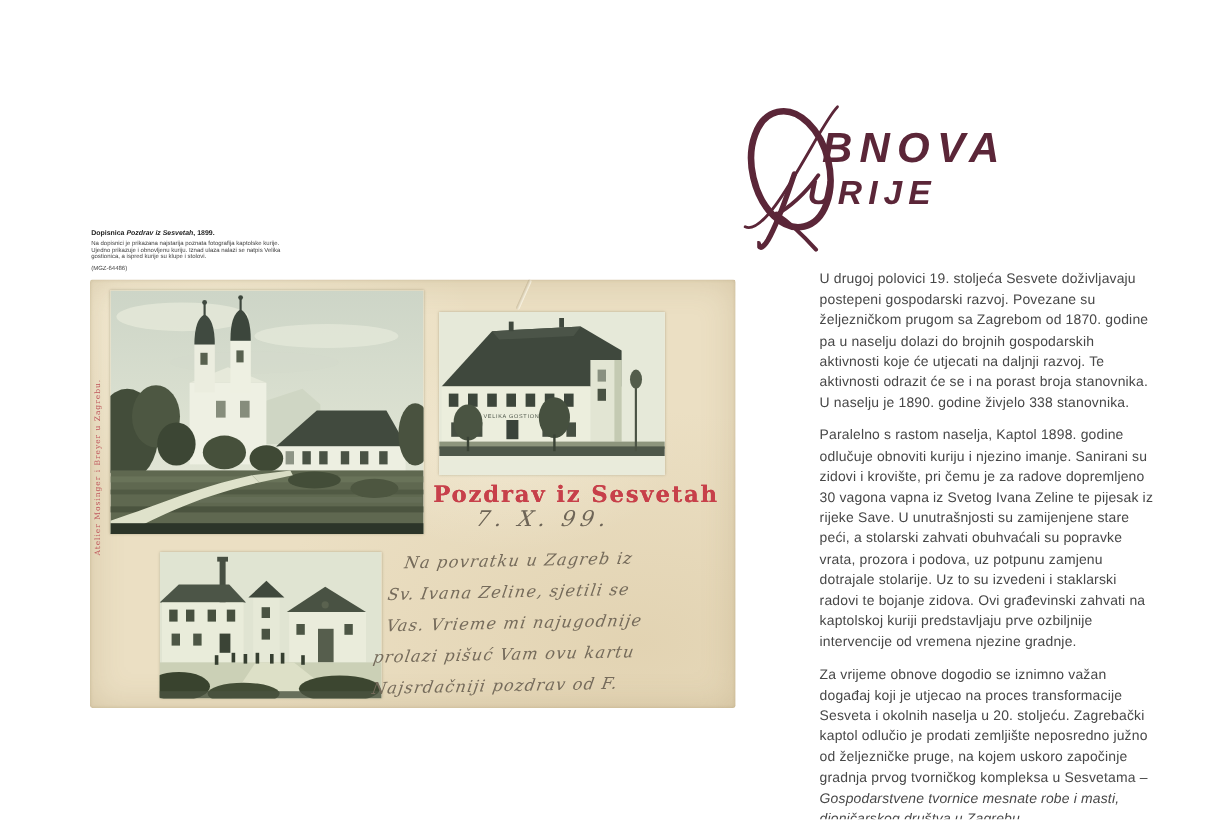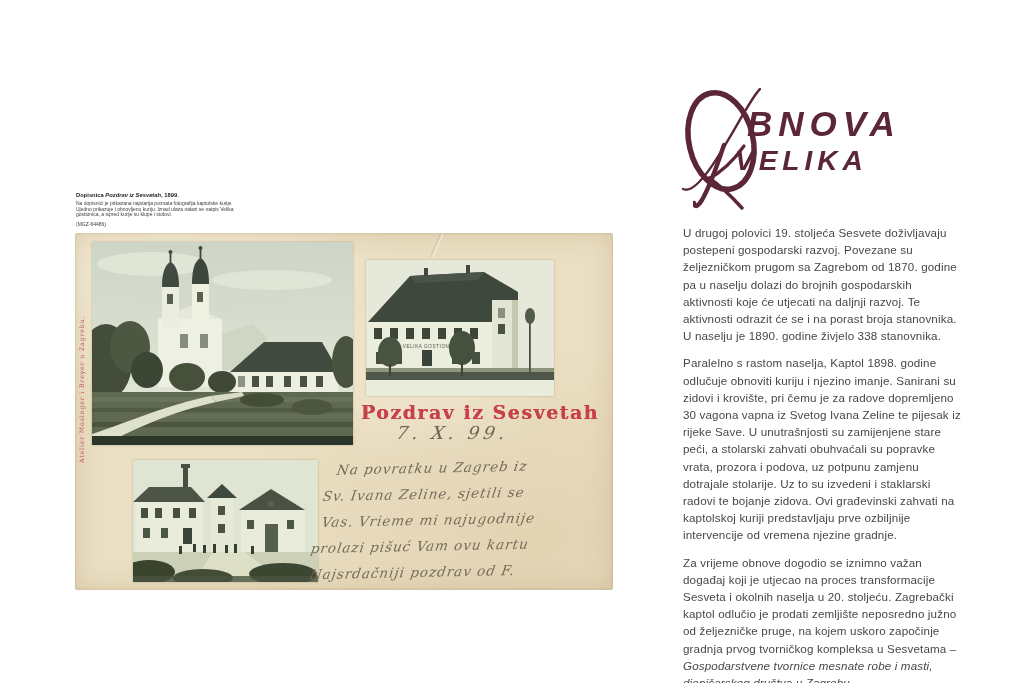--- a/index.html
+++ b/index.html
@@ -43,21 +43,21 @@
   .publisher{position:absolute;left:3px;top:230px;width:182px;height:9px;
              transform:rotate(-90deg);transform-origin:left top;
              font-family:"DejaVu Serif",serif;font-size:6.3px;letter-spacing:.8px;
              color:#c05a5e;white-space:nowrap;}
 
   .crease{position:absolute;left:360px;top:-1px;width:3px;height:27px;
           background:linear-gradient(to right, rgba(120,100,60,.25), rgba(255,252,240,.8));
           transform:rotate(24deg);border-radius:2px;}
 
   
-  .title{position:absolute;left:679px;top:82px;width:270px;height:125px;color:#5b2638;}
+  .title{position:absolute;left:617px;top:82px;width:270px;height:125px;color:#5b2638;}
   .swash-o{position:absolute;left:2px;top:3px;}
   .swash-k{position:absolute;left:14px;top:60px;}
   .t1{position:absolute;left:68px;top:22px;font-size:35px;font-weight:bold;font-style:italic;
       letter-spacing:6px;color:#5b2638;}
   .t2{position:absolute;left:56px;top:63px;font-size:28px;font-weight:bold;font-style:italic;
       letter-spacing:5px;color:#5b2638;}
 
   
   .article{position:absolute;left:683px;top:224px;width:279px;color:#474747;
            font-size:11.6px;line-height:17.2px;letter-spacing:.15px;}
@@ -245,21 +245,21 @@
     <svg class="swash-o" width="80" height="112" viewBox="0 0 80 112">
       <ellipse cx="40" cy="56" rx="32" ry="49" fill="none" stroke="#5b2638" stroke-width="5.5" transform="rotate(-13 40 56)"></ellipse>
       <path d="M2,104 C22,114 64,18 79,4" fill="none" stroke="#5b2638" stroke-width="2.4" stroke-linecap="round"></path>
     </svg>
     <span class="t1">BNOVA</span>
     <svg class="swash-k" width="54" height="68" viewBox="0 0 54 68">
       <path d="M31,3 C25,20 19,40 9,58 C6,63 2,67 1,61" fill="none" stroke="#5b2638" stroke-width="4.4" stroke-linecap="round"></path>
       <path d="M51,4 C41,18 29,30 14,38" fill="none" stroke="#5b2638" stroke-width="3.2" stroke-linecap="round"></path>
       <path d="M16,36 C28,44 39,55 49,66" fill="none" stroke="#5b2638" stroke-width="3.4" stroke-linecap="round"></path>
     </svg>
-    <span class="t2">VELIKA</span>
+    <span class="t2">URIJE</span>
   </header>
 
   <article class="article">
     <p>U drugoj polovici 19. stoljeća Sesvete doživljavaju postepeni gospodarski razvoj. Povezane su željezničkom prugom sa Zagrebom od 1870. godine pa u naselju dolazi do brojnih gospodarskih aktivnosti koje će utjecati na daljnji razvoj. Te aktivnosti odrazit će se i na porast broja stanovnika. U naselju je 1890. godine živjelo 338 stanovnika.</p>
     <p>Paralelno s rastom naselja, Kaptol 1898. godine odlučuje obnoviti kuriju i njezino imanje. Sanirani su zidovi i krovište, pri čemu je za radove dopremljeno 30 vagona vapna iz Svetog Ivana Zeline te pijesak iz rijeke Save. U unutrašnjosti su zamijenjene stare peći, a stolarski zahvati obuhvaćali su popravke vrata, prozora i podova, uz potpunu zamjenu dotrajale stolarije. Uz to su izvedeni i staklarski radovi te bojanje zidova. Ovi građevinski zahvati na kaptolskoj kuriji predstavljaju prve ozbiljnije intervencije od vremena njezine gradnje.</p>
     <p><span>Za vrijeme obnove dogodio se iznimno važan događaj koji je utjecao na proces transformacije Sesveta i okolnih naselja u 20. stoljeću. Zagrebački kaptol odlučio je prodati zemljište neposredno južno od željezničke pruge, na kojem uskoro započinje gradnja prvog tvorničkog kompleksa u Sesvetama – </span><em>Gospodarstvene tvornice mesnate robe i masti, dioničarskog društva u Zagrebu.</em></p>
   </article>
 
 </div>
 

